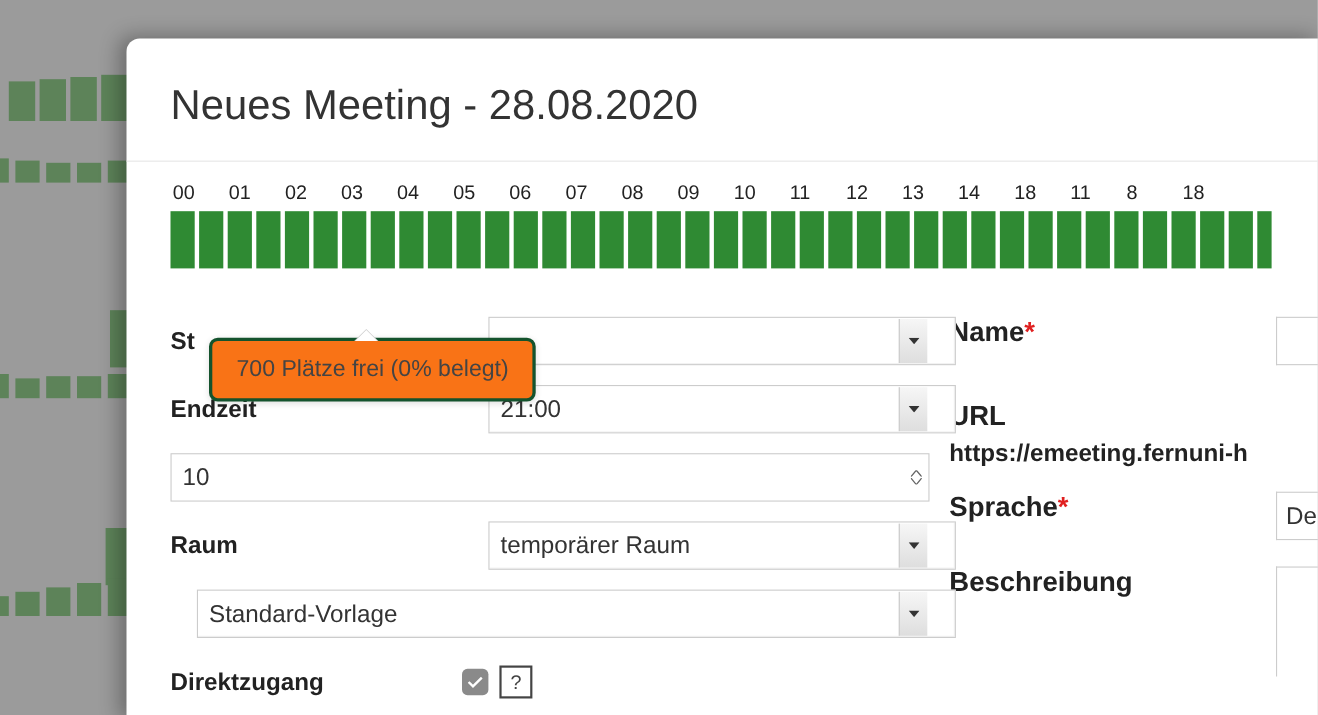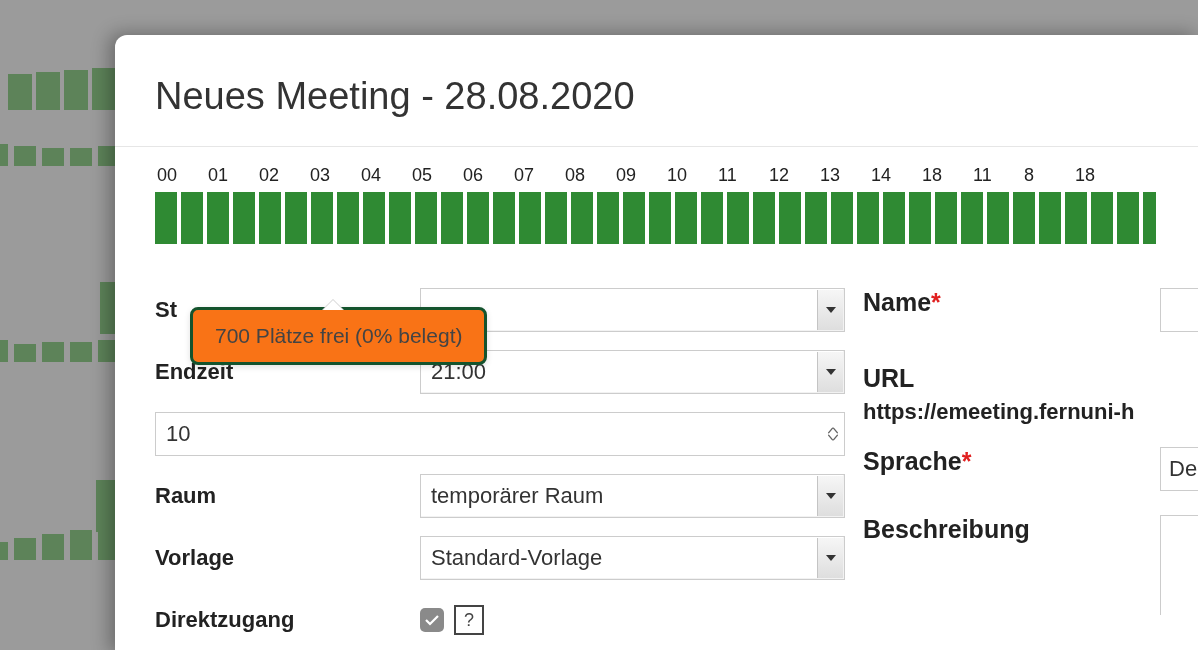--- a/index.html
+++ b/index.html
@@ -149,20 +149,21 @@
     align-items: center;
   }
   .select-wrap {
     position: relative;
     flex: 1;
     height: 44px;
   }
   .select-wrap .form-control {
     width: 100%;
     box-shadow: inset -1px -1px 0 rgba(0,0,0,0.05);
+    margin-left: 24px;
   }
   .select-caret {
     position: absolute;
     right: 2px;
     top: 2px;
     width: 26px;
     height: 40px;
     background: linear-gradient(#f6f6f6, #dedede);
     border-left: 1px solid #c4c4c4;
     display: flex;
@@ -434,21 +435,20 @@
             </div>
           <div class="select-caret">
             <svg viewBox="0 0 10 6">
                 <path d="M0 0 L5 6 L10 0 Z" fill="#333"></path>
               </svg>
           </div>
         </div>
       </div>
 
       <div class="form-row">
-        <div class="form-label">Vorlage</div>
         <div class="select-wrap">
           <div class="form-control">
               <span>Standard-Vorlage</span>
             </div>
           <div class="select-caret">
             <svg viewBox="0 0 10 6">
                 <path d="M0 0 L5 6 L10 0 Z" fill="#333"></path>
               </svg>
           </div>
         </div>

